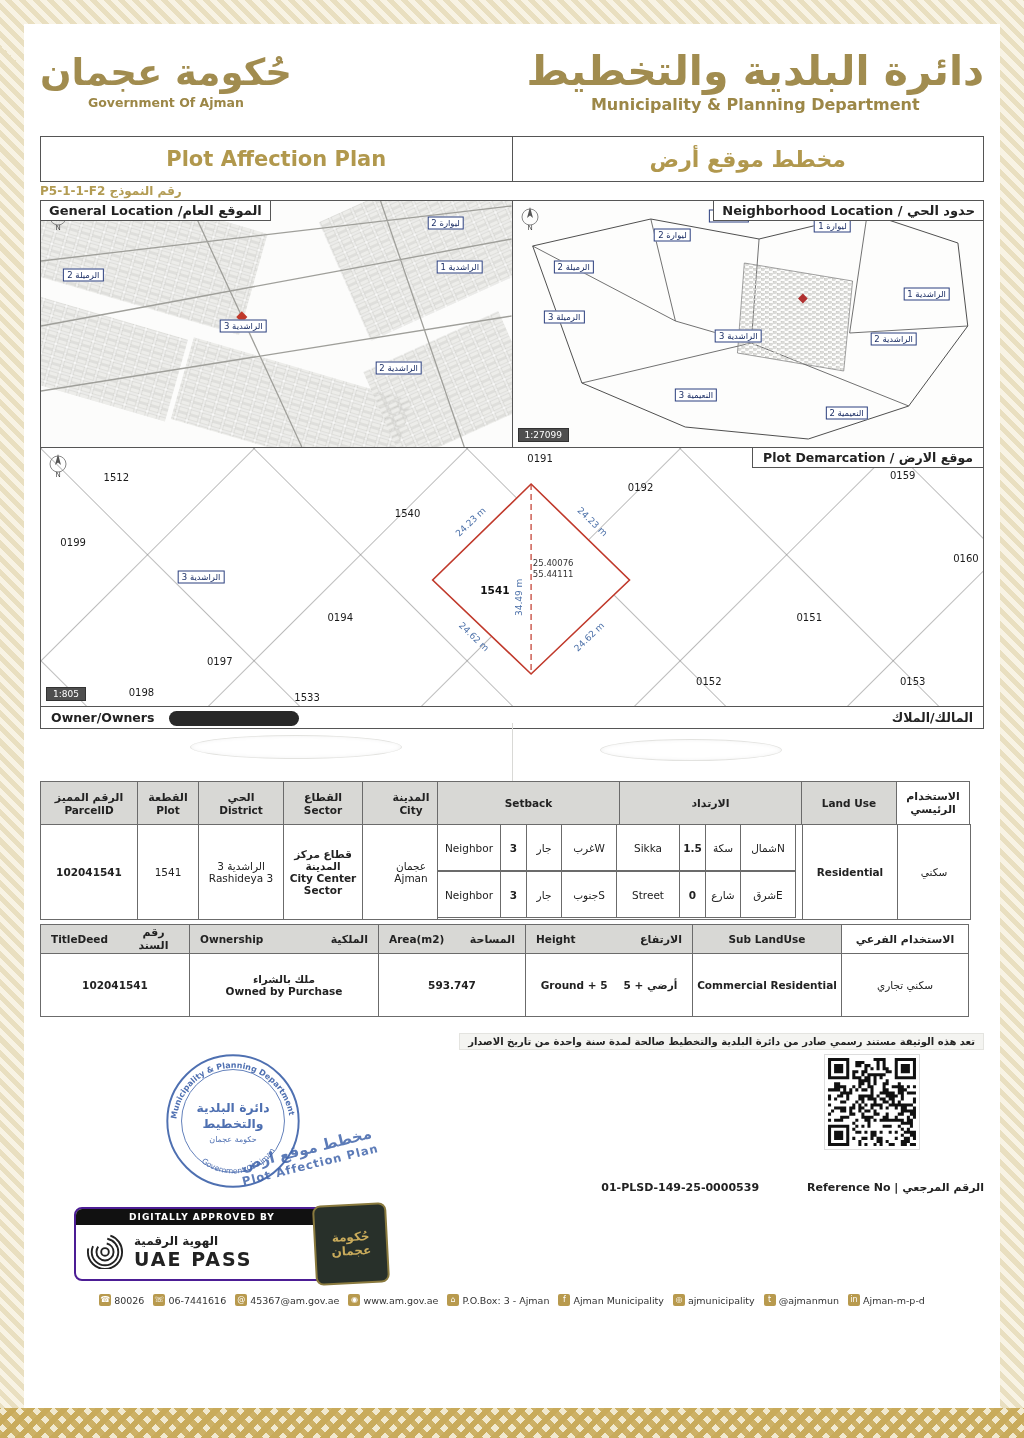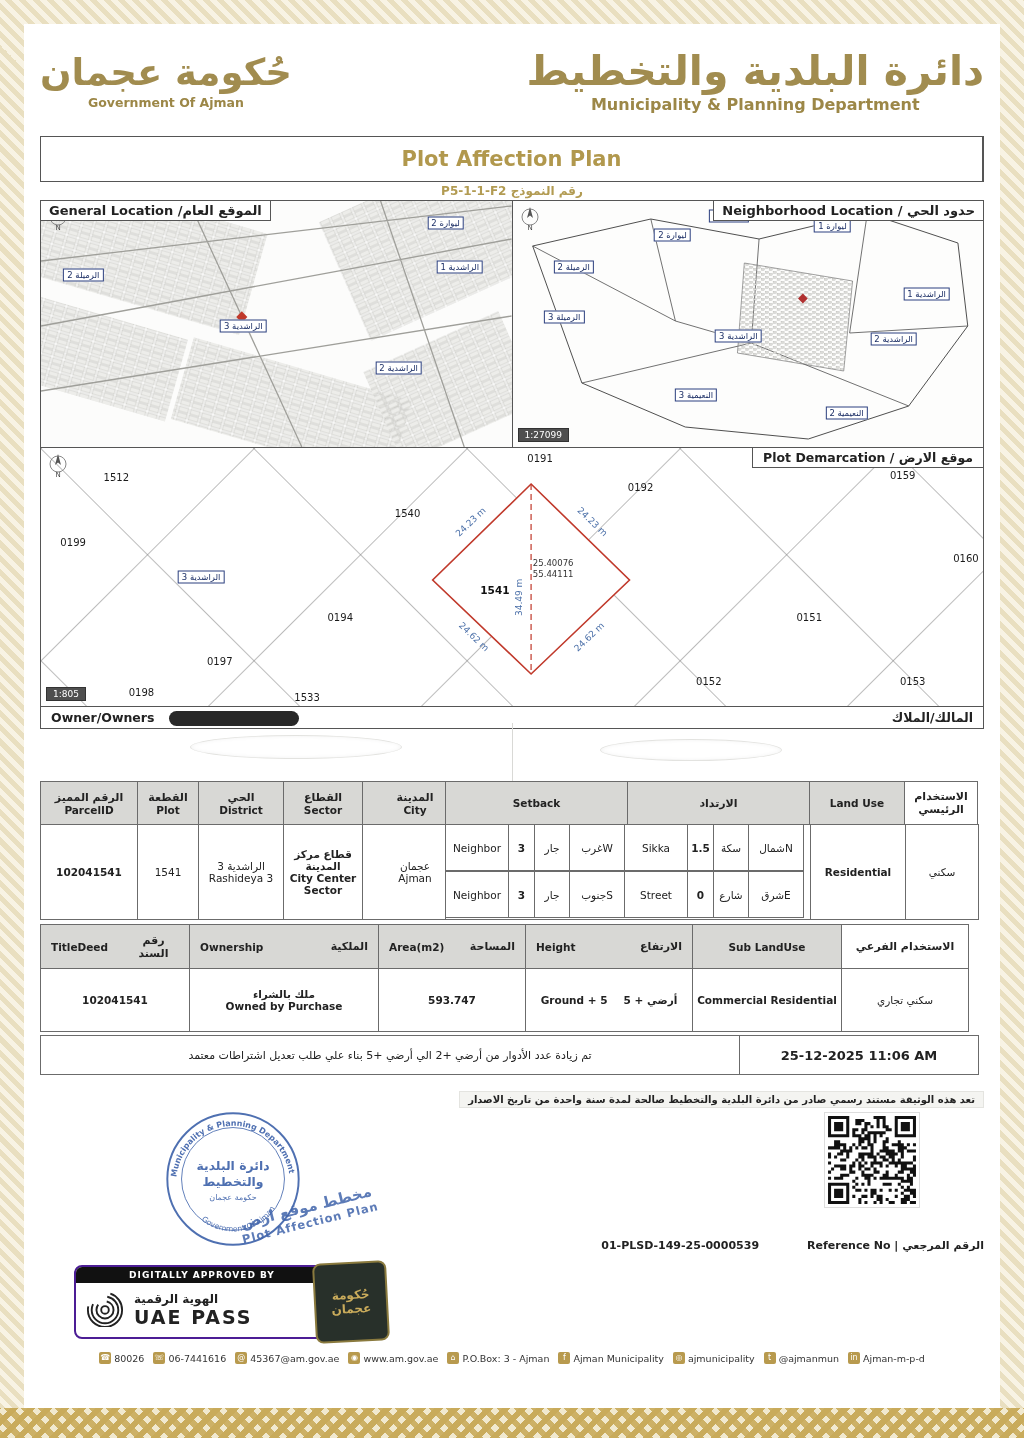--- a/index.html
+++ b/index.html
@@ -31,21 +31,21 @@
   .logo.gov .ar-big{font-size:37px;}
   .logo.dept .ar-big{font-size:41px;}
   .logo .cap{font-weight:bold;color:#9c8747;margin-top:2px;}
   .logo.gov .cap{font-size:12.5px;}
   .logo.dept .cap{font-size:16px;}
   
   .title-box{border:1.5px solid #555;display:flex;height:44px;margin-top:2px;}
   .title-half{flex:1;display:flex;align-items:center;justify-content:center;font-weight:bold;color:#b1984d;}
   .title-half.en{font-size:21px;border-right:1.5px solid #555;}
   .title-half.ar{font-size:22px;}
-  .model-line{text-align:center;direction:rtl;color:#b29b52;font-weight:bold;font-size:12px;height:18px;line-height:18px;}
+  .model-line{text-align:left;direction:rtl;color:#b29b52;font-weight:bold;font-size:12px;height:18px;line-height:18px;}
   
   .maps-row{display:flex;border:1px solid #555;height:246px;}
   .map-panel{flex:1;position:relative;overflow:hidden;background:#fdfdfc;}
   .map-panel.left{border-right:1px solid #555;}
   .map-title{position:absolute;top:0;background:#fff;border:1px solid #555;font-size:13px;font-weight:bold;padding:2px 8px;z-index:6;white-space:nowrap;}
   .map-title.tl{left:0;border-top:none;border-left:none;}
   .map-title.tr{right:0;border-top:none;border-right:none;}
   .chip{position:absolute;transform:translate(-50%,-50%);background:#fff;border:1px solid #2b3f7e;color:#1c2f66;font-size:8.5px;line-height:11px;padding:0 3px;white-space:nowrap;z-index:4;}
   .scale-chip{position:absolute;bottom:5px;left:5px;background:#4f4f4f;color:#fff;font-size:9px;padding:1px 6px;border:1px solid #333;z-index:5;}
   .compass{position:absolute;top:3px;left:3px;z-index:5;}
@@ -61,22 +61,22 @@
   .fold-line{position:absolute;left:50%;top:-6px;height:58px;width:1px;background:#d9d9d6;}
   
   .tbl{width:940px;}
   .row{display:flex;}
   .th,.td{box-sizing:border-box;border:1px solid #6b6b6b;margin-right:-1px;display:flex;flex-direction:column;align-items:center;justify-content:center;text-align:center;}
   .th{background:#d8d8d5;font-weight:bold;}
   .th.white{background:#fff;}
   .th .ar{font-size:11px;}
   .th .en{font-size:10.5px;}
   .td{background:#fff;font-size:10.5px;margin-top:-1px;}
-  .h44{height:44px;} .h96{height:96px;} .h30{height:45px;gap:20px;} .h64{height:64px;} .h26{height:26px;} .h40{height:40px;}
-  .w-parcel{width:98px;} .w-plot{width:62px;} .w-district{width:86px;} .w-sector{width:80px;} .w-city{width:84px;padding-left:22px;}
+  .h44{height:44px;} .h96{height:96px;} .h30{height:30px;gap:20px;} .h64{height:64px;} .h26{height:26px;} .h40{height:40px;}
+  .w-parcel{width:98px;} .w-plot{width:62px;} .w-district{width:86px;} .w-sector{width:80px;} .w-city{width:76px;padding-left:22px;}
   .w-sbgrp{width:183px;} .w-lu{width:96px;} .w-lu2{width:74px;}
   .w-sb{width:366px;padding:0!important;}
   .sb-grid{display:flex;flex-wrap:wrap;width:100%;height:100%;text-align:center;}
   .sb-cell{box-sizing:border-box;border:1px solid #6b6b6b;margin:-1px 0 0 -1px;height:50%;display:flex;align-items:center;justify-content:center;font-size:10.5px;background:#fff;}
   .sbw-name{width:64px;} .sbw-val{width:27px;font-weight:bold;} .sbw-ar{width:36px;} .sbw-dir{width:56px;}
   .bold{font-weight:bold;}
   .th-flex{flex-direction:row;justify-content:space-between;padding:0 10px;}
   .w2-deed{width:150px;} .w2-own{width:190px;} .w2-area{width:148px;} .w2-h{width:168px;} .w2-slu{width:150px;} .w2-slu2{width:128px;}
   .w-rem{width:700px;} .w-date{width:240px;}
   .td-height{flex-direction:row;gap:16px;}
@@ -117,20 +117,21 @@
       <div class="cap">Government Of Ajman</div>
     </div>
     <div class="logo dept">
       <div class="ar-big">دائرة البلدية والتخطيط</div>
       <div class="cap">Municipality &amp; Planning Department</div>
     </div>
   </div>
 
   <div class="title-box">
     <div class="title-half en">Plot Affection Plan</div>
+    <div class="title-half ar">مخطط موقع أرض</div>
   </div>
   <div class="model-line">رقم النموذج  P5-1-1-F2</div>
 
   <div class="maps-row">
     <div class="map-panel left">
       <div class="map-title tl">
         <span>General Location /</span><span>الموقع العام</span>
       </div>
       <div class="compass">
         <svg width="28" height="28">
@@ -387,24 +388,20 @@
           <span>أرضي + 5</span>
         </div>
       <div class="td h64 w2-slu bold">
           <span>Commercial Residential</span>
         </div>
       <div class="td h64 w2-slu2">سكني تجاري</div>
     </div>
   </div>
 
   <div class="tbl" style="margin-top:4px">
-    <div class="row">
-      <div class="td h40 w-rem" style="direction:rtl;font-size:11px">تم زيادة عدد الأدوار من أرضي +2 الي أرضي +5 بناء علي طلب تعديل اشتراطات معتمد</div>
-      <div class="td h40 w-date bold" style="font-size:13px">25-12-2025 11:06 AM</div>
-    </div>
   </div>
 
   <div class="note">تعد هذه الوثيقة مستند رسمي صادر من دائرة البلدية والتخطيط صالحة لمدة سنة واحدة من تاريخ الاصدار</div>
 
   <div class="certify">
     <div class="stamp">
       <svg width="150" height="142" viewBox="0 0 160 160">
         <defs>
           <path id="arcT" d="M 16 84 A 64 64 0 0 1 144 84"></path>
           <path id="arcB" d="M 26 98 A 56 56 0 0 0 134 98"></path>

